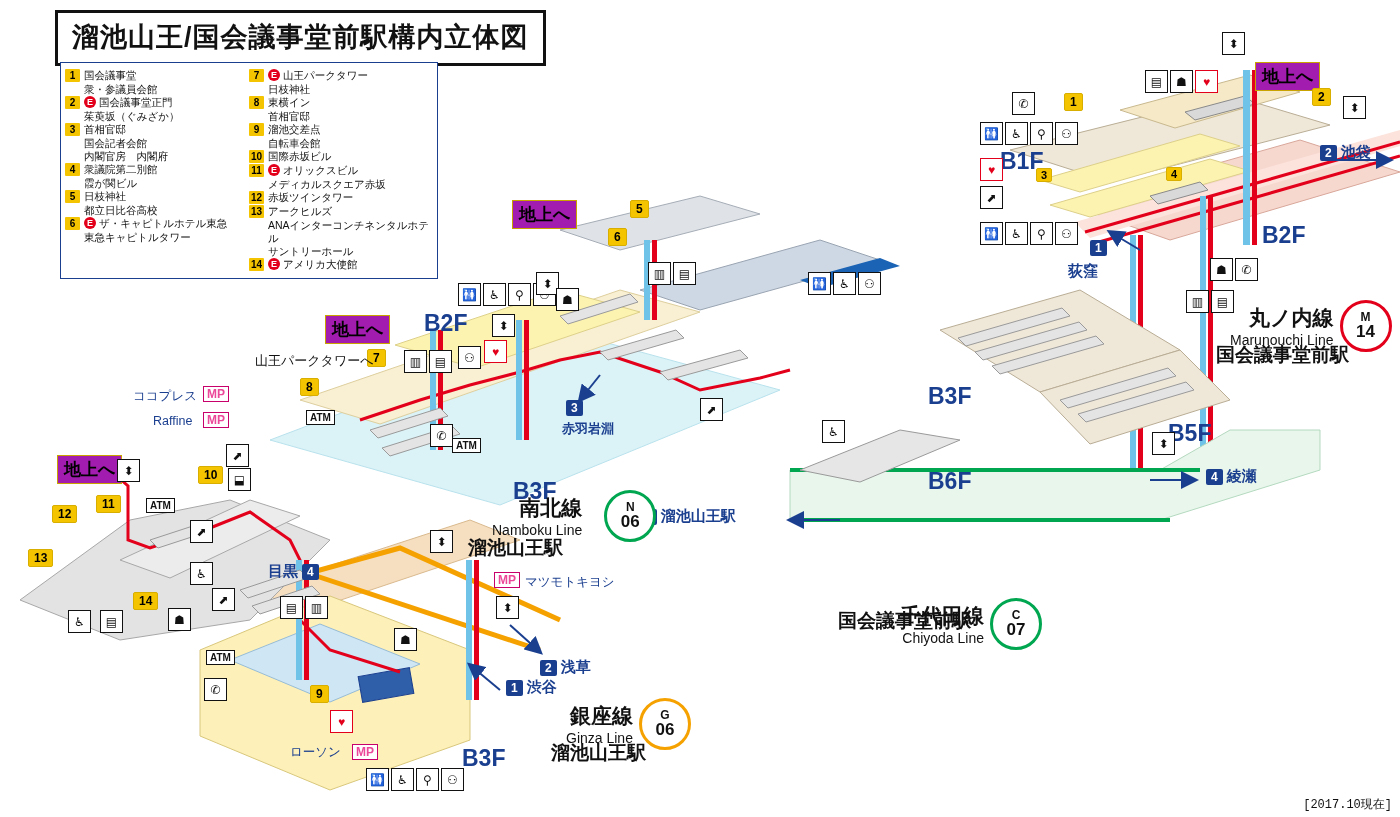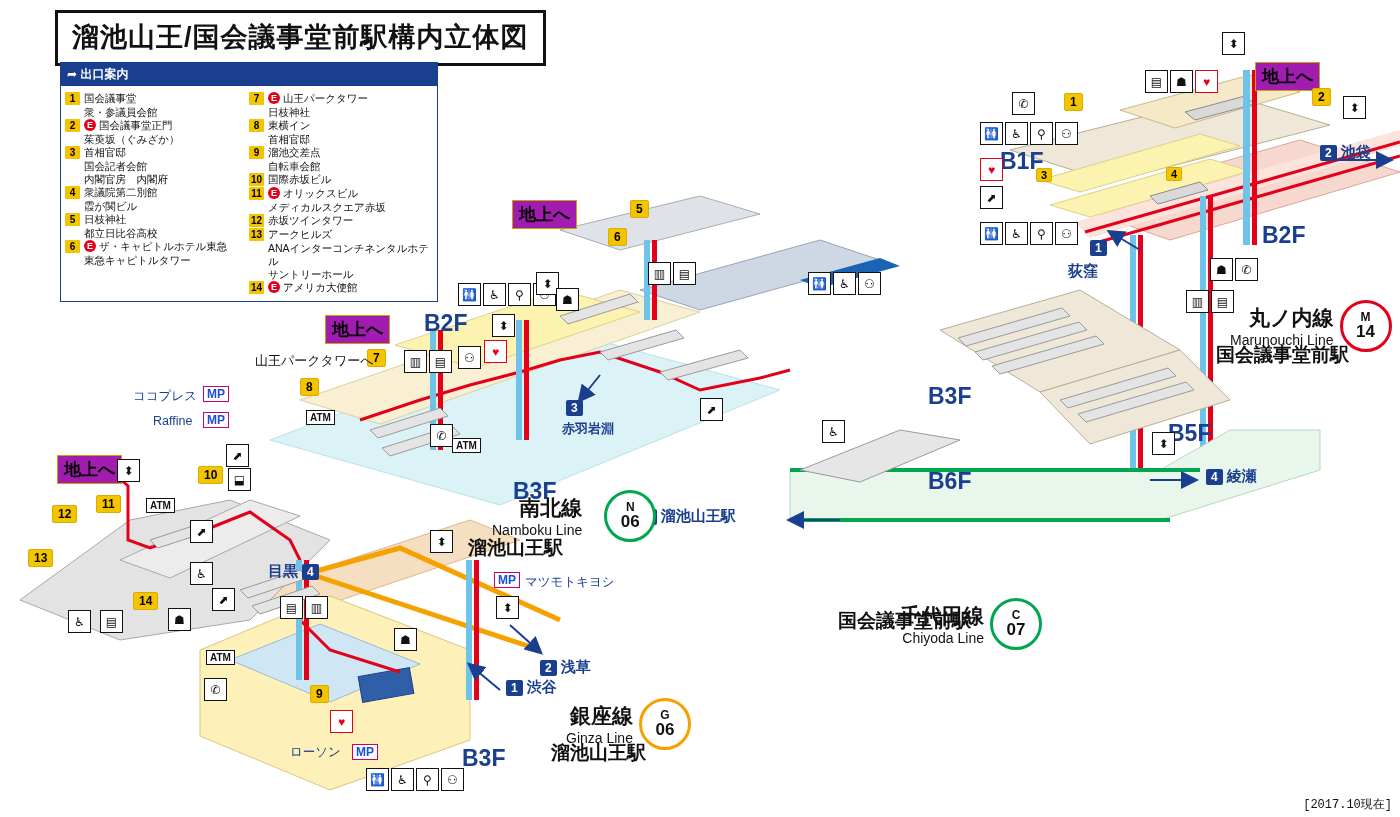--- a/index.html
+++ b/index.html
@@ -44,21 +44,21 @@
   
   .dirnum{display:inline-block;background:#1b3f8f;color:#fff;font-size:12px;font-weight:bold;
           padding:1px 5px;border-radius:2px;}
   .dirtxt{font-size:15px;font-weight:bold;color:#1b3f8f;}
   .dirtxt.sm{font-size:13px;}
   
   .ico{width:21px;height:21px;border:1px solid #111;background:#fff;display:inline-flex;
        align-items:center;justify-content:center;font-size:12px;line-height:1;margin-right:2px;}
   .icogrp{display:flex;}
   .ico.red{border-color:#e3001b;color:#e3001b;}
-  .mp{display:inline-block;border:1px solid #c8006b;color:#1d4ed8;font-size:12px;font-weight:bold;
+  .mp{display:inline-block;border:1px solid #c8006b;color:#ec4899;font-size:12px;font-weight:bold;
       padding:0 3px;background:#fff;}
   .atm{display:inline-block;border:1px solid #111;font-size:10px;font-weight:bold;padding:1px 3px;background:#fff;}
   .shoptxt{font-size:12.5px;color:#1b3f8f;}
   #date{right:8px;bottom:4px;font-size:12px;color:#111;font-family:Liberation Mono, monospace;}
   
   #art{position:absolute;left:0;top:0;width:1400px;height:817px;}
 </style>
 </head>
 <body>
 
@@ -161,24 +161,20 @@
   <line x1="510" y1="625" x2="540" y2="652" stroke="#1b3f8f" stroke-width="2" marker-end="url(#arrB)"></line>
   <line x1="500" y1="690" x2="470" y2="665" stroke="#1b3f8f" stroke-width="2" marker-end="url(#arrB)"></line>
   <line x1="1140" y1="250" x2="1110" y2="232" stroke="#1b3f8f" stroke-width="2" marker-end="url(#arrB)"></line>
 </svg>
 
 <div class="abs" id="title-box">
   <div class="t">溜池山王/国会議事堂前駅構内立体図</div>
 </div>
 
 <div class="abs" id="legend">
-  <div class="lg-head">
-    <span>➦</span>
-    <span>出口案内</span>
-  </div>
   <div class="lg-body">
     <div class="col">
       <div class="lg-row">
           <span class="lg-num">1</span>
           <span class="lg-txt">国会議事堂</span>
         </div>
       <div class="lg-sub">衆・参議員会館</div>
       <div class="lg-row">
           <span class="lg-num">2</span>
           <span class="lg-e">E</span>

